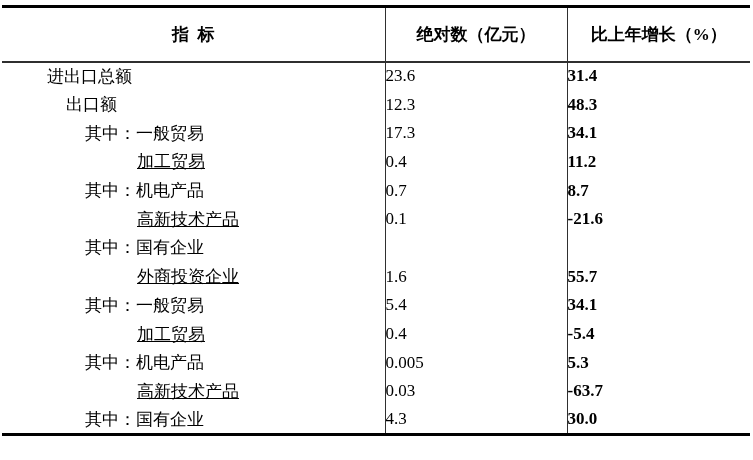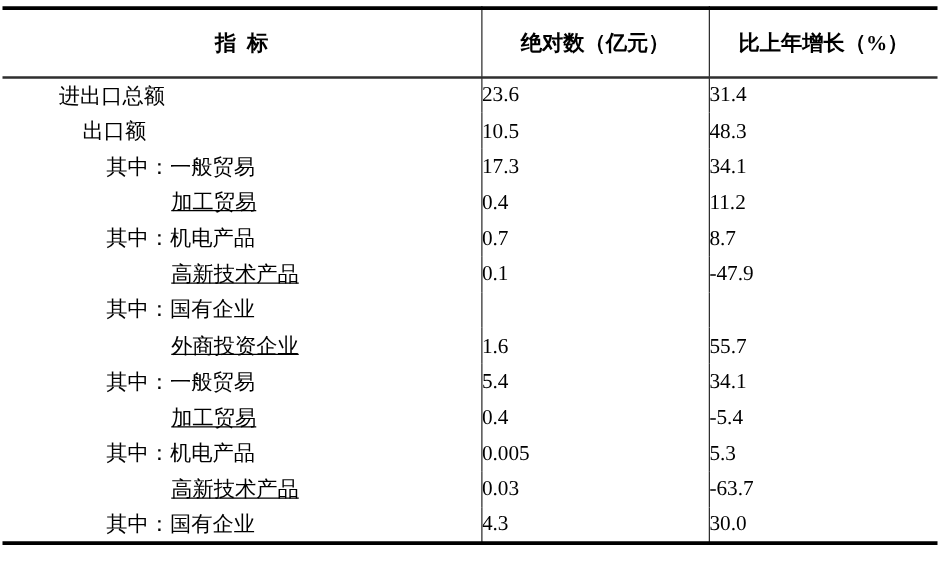--- a/index.html
+++ b/index.html
@@ -58,21 +58,21 @@
   td.label { text-align: left; }
   td.ind-1 { padding-left: 45px; }
   td.ind-2 { padding-left: 64px; }
   td.ind-3 { padding-left: 83px; }
   td.ind-4 { padding-left: 135px; text-decoration: underline; }
   td.num {
     text-align: left;
     font-variant-numeric: tabular-nums;
   }
   td.abs    { padding-right: 64px; }
-  td.growth { padding-right: 70px; }
+  td.growth { padding-right: 70px; font-weight: bold; }
 </style>
 </head>
 <body>
 
 <div class="page">
   <table class="tbl">
     <colgroup>
       <col class="c1">
       <col class="c2">
       <col class="c3">
@@ -85,42 +85,42 @@
       </tr>
     </thead>
     <tbody id="rows">
         <tr>
           <td class="label colsep ind-1">进出口总额</td>
           <td class="num abs colsep">23.6</td>
           <td class="num growth">31.4</td>
         </tr>
         <tr>
           <td class="label colsep ind-2">出口额</td>
-          <td class="num abs colsep">10.5</td>
+          <td class="num abs colsep">12.3</td>
           <td class="num growth">48.3</td>
         </tr>
         <tr>
           <td class="label colsep ind-3">其中：一般贸易</td>
           <td class="num abs colsep">17.3</td>
           <td class="num growth">34.1</td>
         </tr>
         <tr>
           <td class="label colsep ind-4">加工贸易</td>
           <td class="num abs colsep">0.4</td>
           <td class="num growth">11.2</td>
         </tr>
         <tr>
           <td class="label colsep ind-3">其中：机电产品</td>
           <td class="num abs colsep">0.7</td>
           <td class="num growth">8.7</td>
         </tr>
         <tr>
           <td class="label colsep ind-4">高新技术产品</td>
           <td class="num abs colsep">0.1</td>
-          <td class="num growth">-47.9</td>
+          <td class="num growth">-21.6</td>
         </tr>
         <tr>
           <td class="label colsep ind-3">其中：国有企业</td>
           <td class="num abs colsep"></td>
           <td class="num growth"></td>
         </tr>
         <tr>
           <td class="label colsep ind-4">外商投资企业</td>
           <td class="num abs colsep">1.6</td>
           <td class="num growth">55.7</td>

